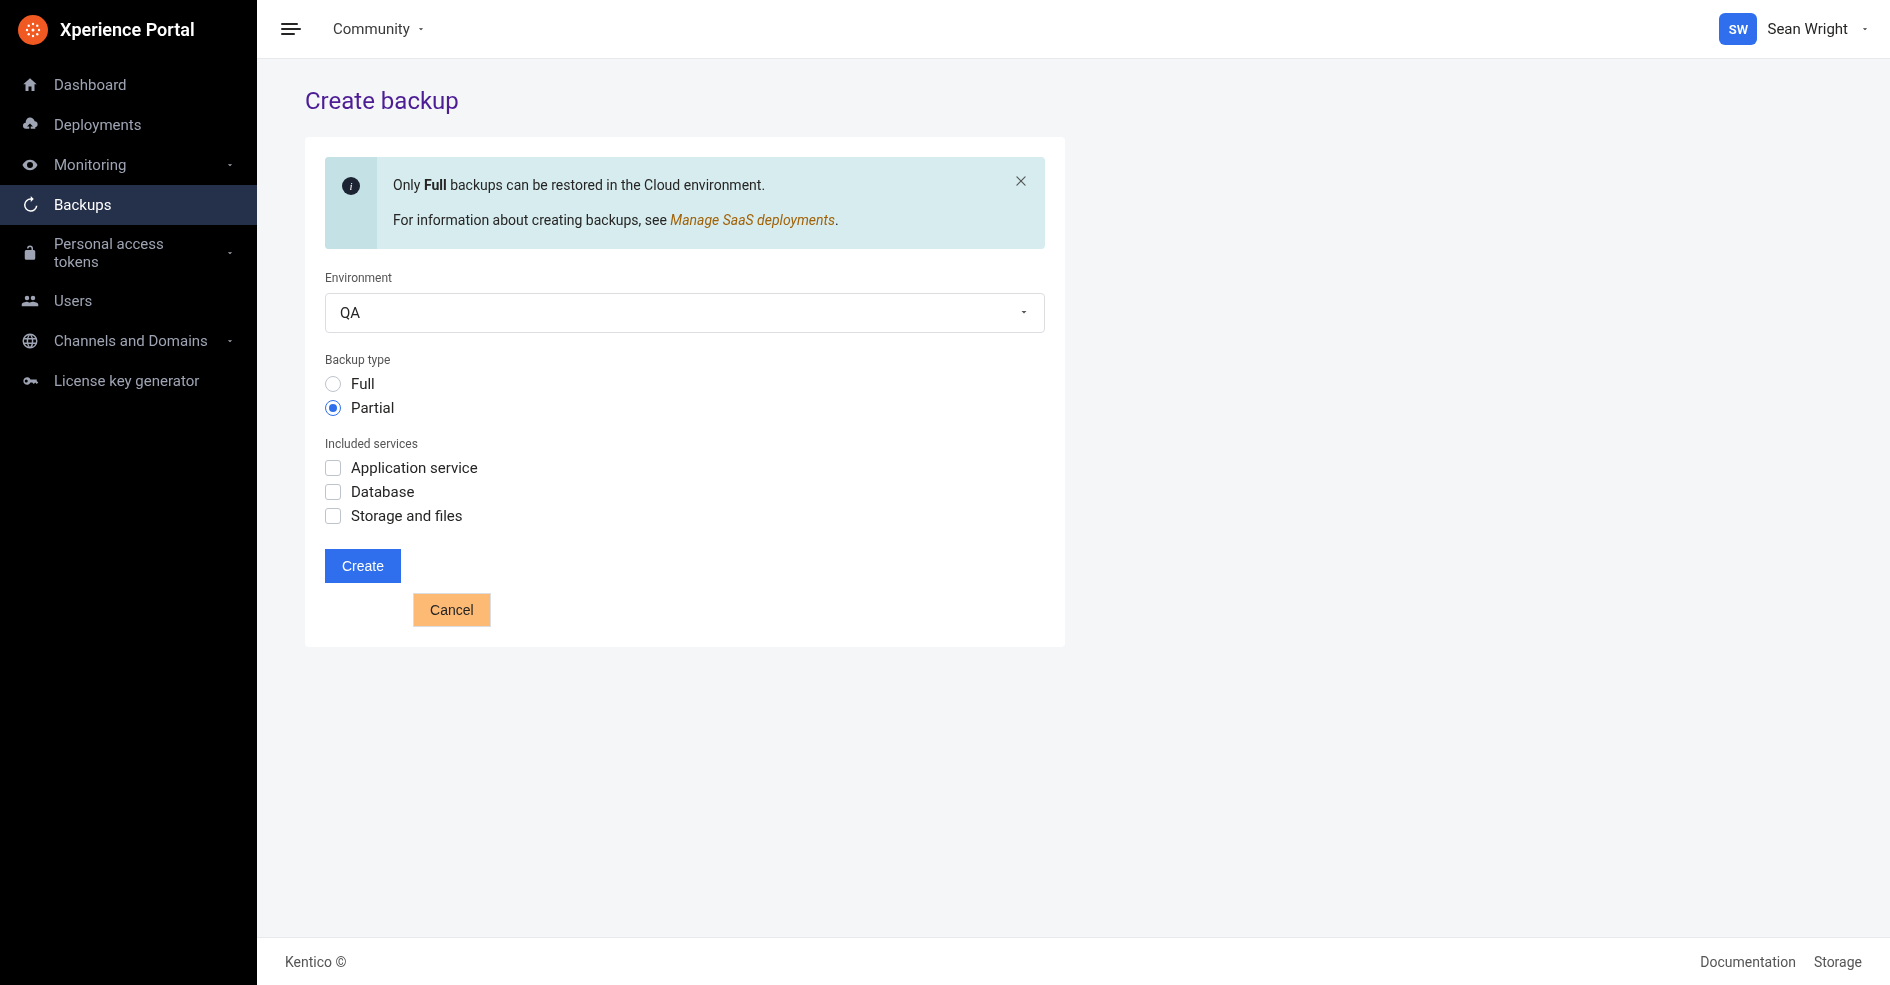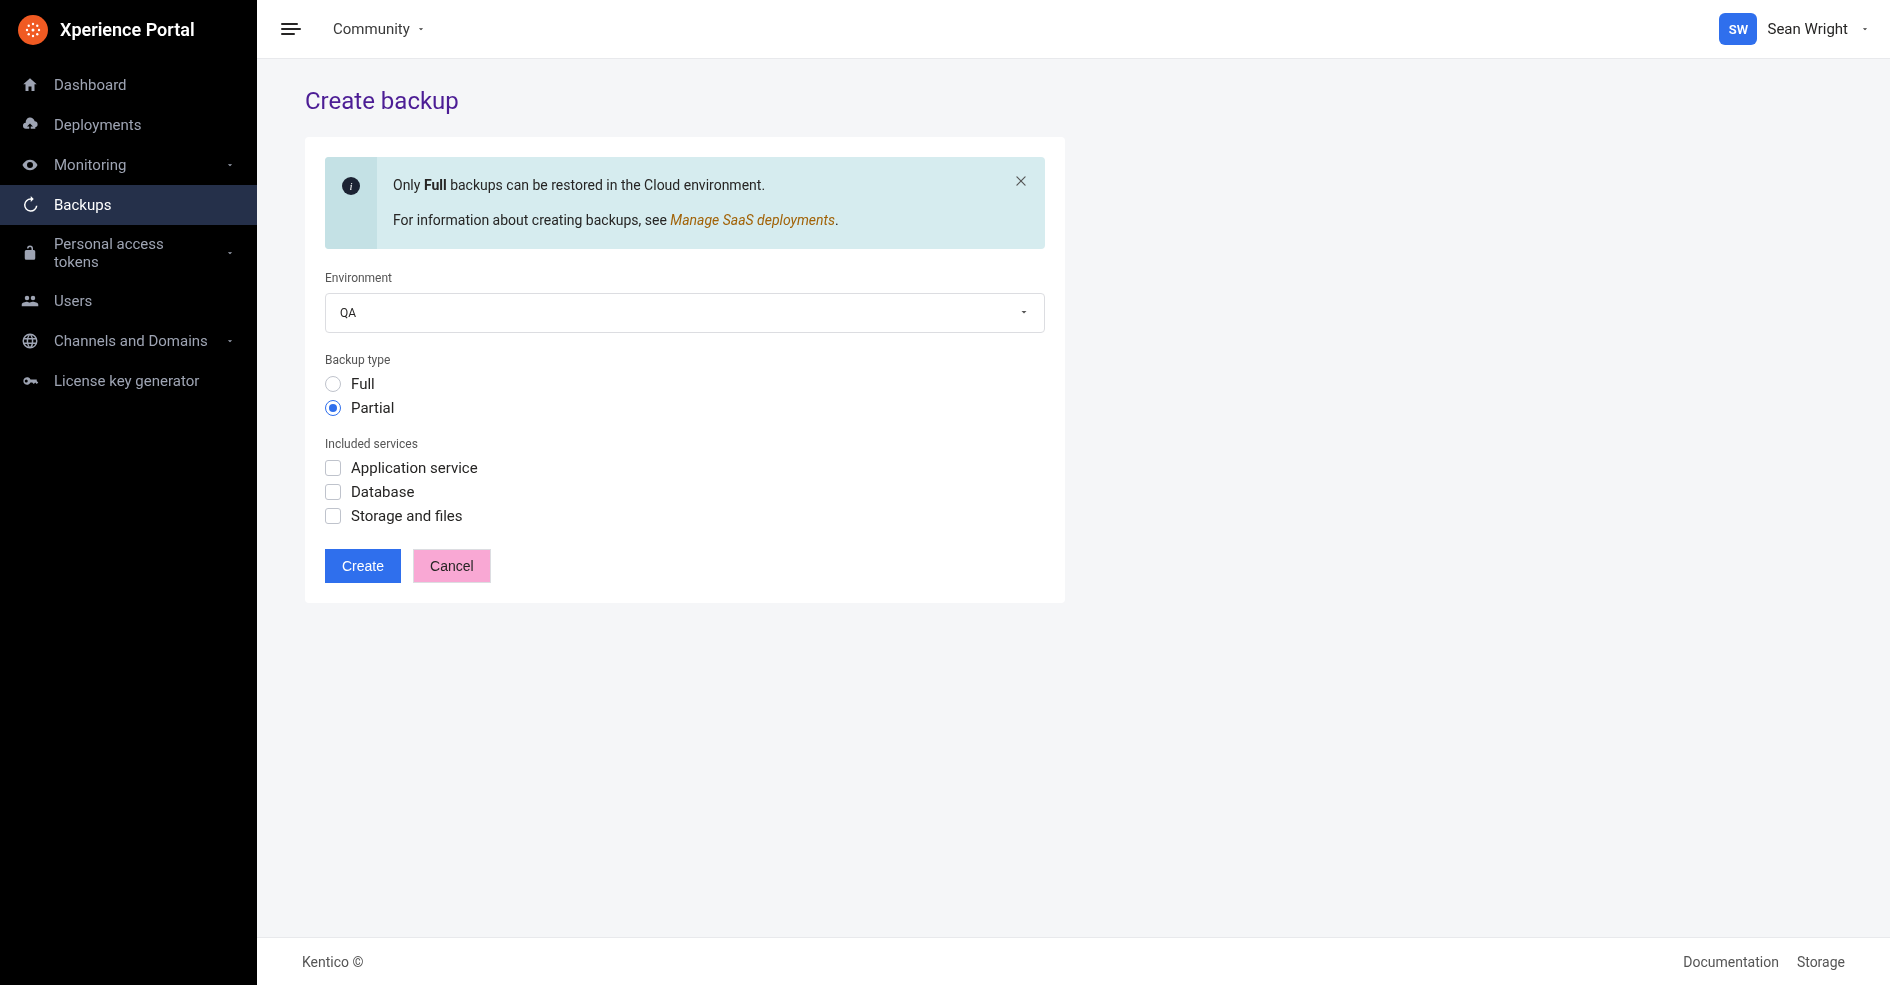--- a/index.html
+++ b/index.html
@@ -195,21 +195,21 @@
     width: 100%;
     height: 40px;
     border: 1px solid #dcdde1;
     border-radius: 4px;
     background: #fff;
     padding: 0 14px;
     display: flex;
     align-items: center;
     justify-content: space-between;
     cursor: pointer;
-    font-size: 12px;
+    font-size: 15px;
     color: #262524;
   }
   .select svg { width: 12px; height: 12px; fill: #555; }
 
   .radio-group, .check-group {
     display: flex;
     flex-direction: column;
     gap: 6px;
   }
   .radio-item, .check-item {
@@ -255,32 +255,33 @@
     font-size: 14px;
     cursor: pointer;
     display: flex; align-items: center; justify-content: center;
     border: 1px solid transparent;
   }
   .btn-primary {
     background: #2f6fed;
     color: #fff;
   }
   .btn-secondary {
-    background: #f9a8d4;
+    background: #fdba74;
     border-color: #dcdde1;
     color: #262524;
+    margin-top: 44px;
   }
 
   .footer {
     height: 48px;
     background: #fff;
     border-top: 1px solid #e8e9ec;
     display: flex;
     align-items: center;
-    padding: 0 45px;
+    padding: 0 28px;
     font-size: 14px;
     color: #555;
   }
   .footer-spacer { flex: 1; }
   .footer a {
     color: #555;
     text-decoration: none;
     margin-left: 18px;
   }
 </style>

